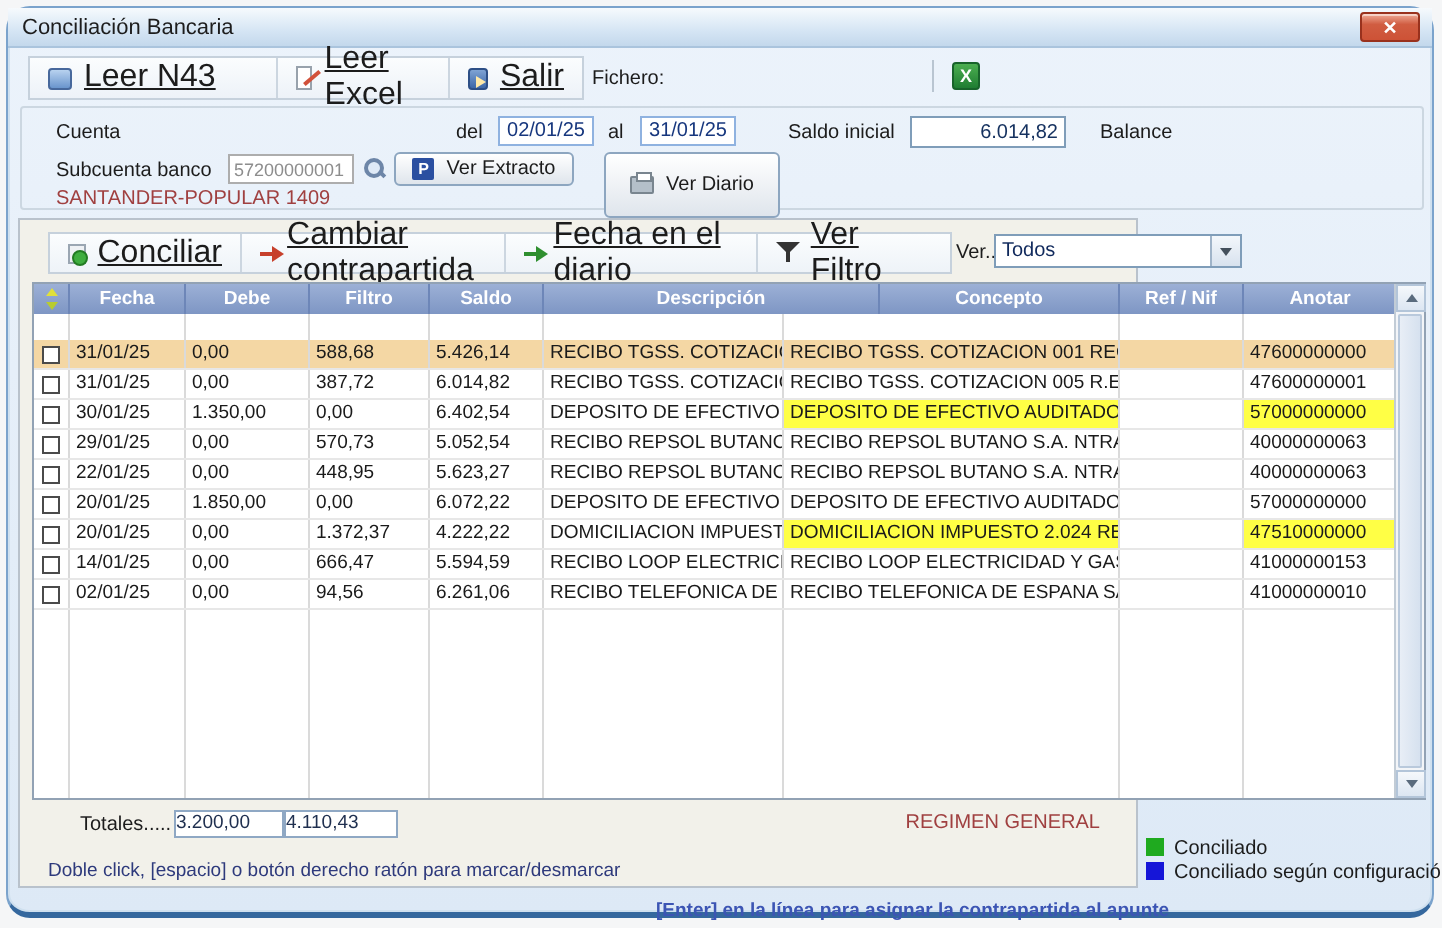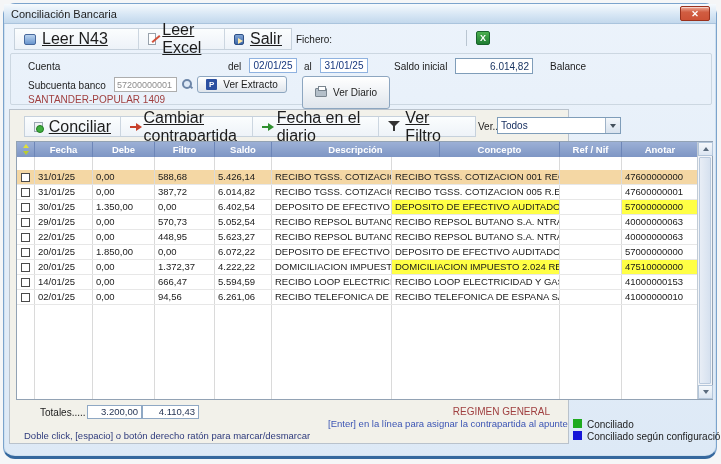--- a/index.html
+++ b/index.html
@@ -92,21 +92,21 @@
   .sort-ic::before { content:""; position:absolute; left:1px; top:0; border-left:3px solid transparent; border-right:3px solid transparent; border-bottom:4px solid #e0e03a; }
   .sort-ic::after { content:""; position:absolute; left:1px; bottom:0; border-left:3px solid transparent; border-right:3px solid transparent; border-top:4px solid #b8cc30; }
   
   .sbar { position:absolute; right:0; top:0; bottom:0; width:15px; background:#f3f5f8; border-left:1px solid #c2ccd6; }
   .sbtn { position:absolute; left:0; width:15px; height:14px; background:linear-gradient(#f5f8fb,#dce6f2); border:1px solid #b3c5d9; display:flex; align-items:center; justify-content:center; }
   .sbtn.up { top:0; } .sbtn.dn { bottom:0; }
   .tri-up-g { width:0; height:0; border-left:3px solid transparent; border-right:3px solid transparent; border-bottom:4px solid #5a6b7d; }
   .tri-dn-g { width:0; height:0; border-left:3px solid transparent; border-right:3px solid transparent; border-top:4px solid #5a6b7d; }
   .sthumb { position:absolute; left:1px; right:1px; top:15px; bottom:15px; background:linear-gradient(90deg,#e8eef6,#d6e1ef); border:1px solid #b9c9dc; border-radius:1px; }
   
-  .tot-box { position:absolute; height:14px; background:#fff; border:1px solid #8fa8c4; font-size:9.5px; color:#1f2f4f; text-align:right; line-height:12px; padding-right:3px; }
+  .tot-box { position:absolute; height:14px; background:#fff; border:1px solid #8fa8c4; font-size:9.5px; color:#1f2f4f; text-align:right; line-height:12px; padding-right:19px; }
   .legend-sq { position:absolute; width:9px; height:9px; }
   .hint { position:absolute; font-size:9.5px; white-space:nowrap; }
 </style>
 </head>
 <body>
 
 <div class="window">
 
   <div class="titlebar">
     <span class="title">Conciliación Bancaria</span>
@@ -371,16 +371,16 @@
       <span>4.110,43</span>
     </div>
     <span class="red-note" style="right:18px; left:auto; top:296px;">REGIMEN GENERAL</span>
 
     <span class="legend-sq" style="left:563px; top:309px; background:#1faa1f;"></span>
     <span class="lbl" style="left:577px; top:309px;">Conciliado</span>
     <span class="legend-sq" style="left:563px; top:321px; background:#1515d8;"></span>
     <span class="lbl" style="left:577px; top:321px;">Conciliado según configuración</span>
 
     <span class="hint" style="left:14px; top:320px; color:#2e3a7c;">Doble click, [espacio] o botón derecho ratón para marcar/desmarcar</span>
-    <span class="hint" style="left:318px; top:308px; color:#3c55b4;">[Enter] en la línea para asignar la contrapartida al apunte</span>
+    <span class="hint" style="left:318px; top:340px; color:#3c55b4;font-weight:bold;">[Enter] en la línea para asignar la contrapartida al apunte</span>
   </div>
 
 </div>
 
 </body></html>

